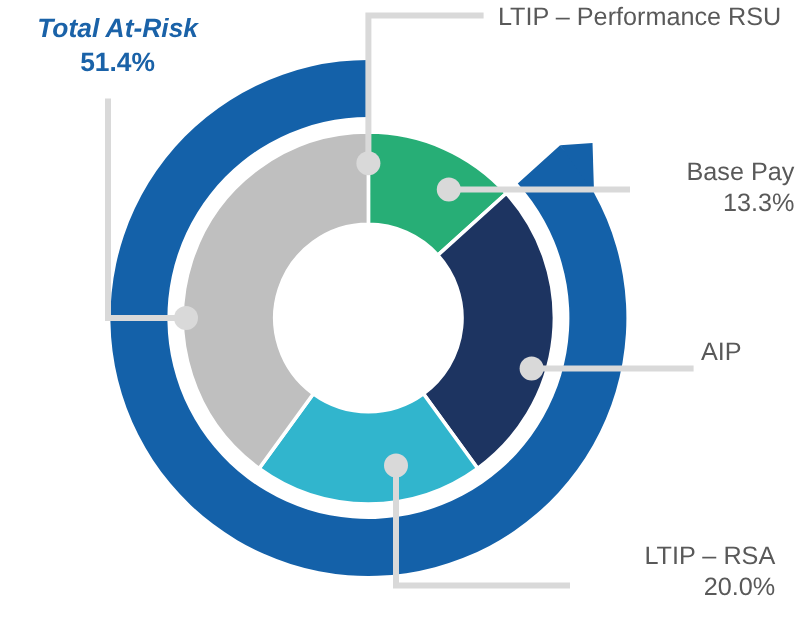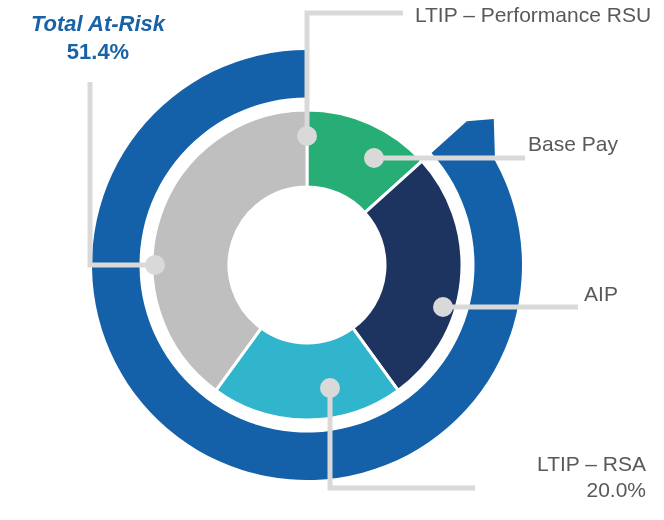--- a/index.html
+++ b/index.html
@@ -48,21 +48,21 @@
     line-height: 28px;
     text-align: center;
     white-space: nowrap;
     font-family: "Liberation Sans", sans-serif;
   }
   .total-callout .tot-name { display: block; font-style: italic; }
   .total-callout .tot-value { display: block; }
 
   
   #label-rsu   { left: 404px; top: 2px;   width: 258px; text-align: center; }
-  #label-base  { left: 528px; top: 131px; width: 134px; text-align: left; }
+  #label-base  { left: 528px; top: 131px; width: 134px; text-align: right; }
   #label-aip   { left: 540px; top: 281px; width: 122px; text-align: center; }
   #label-rsa   { left: 438px; top: 451px; width: 208px; text-align: right; }
   #label-total { left: 8px;   top: 10px;  width: 180px; text-align: center; }
 </style>
 </head>
 <body>
 
 <div id="chart-root">
 
   <svg class="chart-svg" viewBox="0 0 664 520" xmlns="http://www.w3.org/2000/svg">
@@ -114,20 +114,21 @@
     </g>
 
   </svg>
 
   <div class="callout-label" id="label-rsu">
     <span class="lbl-name">LTIP – Performance RSU</span>
   </div>
 
   <div class="callout-label" id="label-base">
     <span class="lbl-name">Base Pay</span>
+    <span class="lbl-value">13.3%</span>
   </div>
 
   <div class="callout-label" id="label-aip">
     <span class="lbl-name">AIP</span>
   </div>
 
   <div class="callout-label" id="label-rsa">
     <span class="lbl-name">LTIP – RSA</span>
     <span class="lbl-value">20.0%</span>
   </div>

